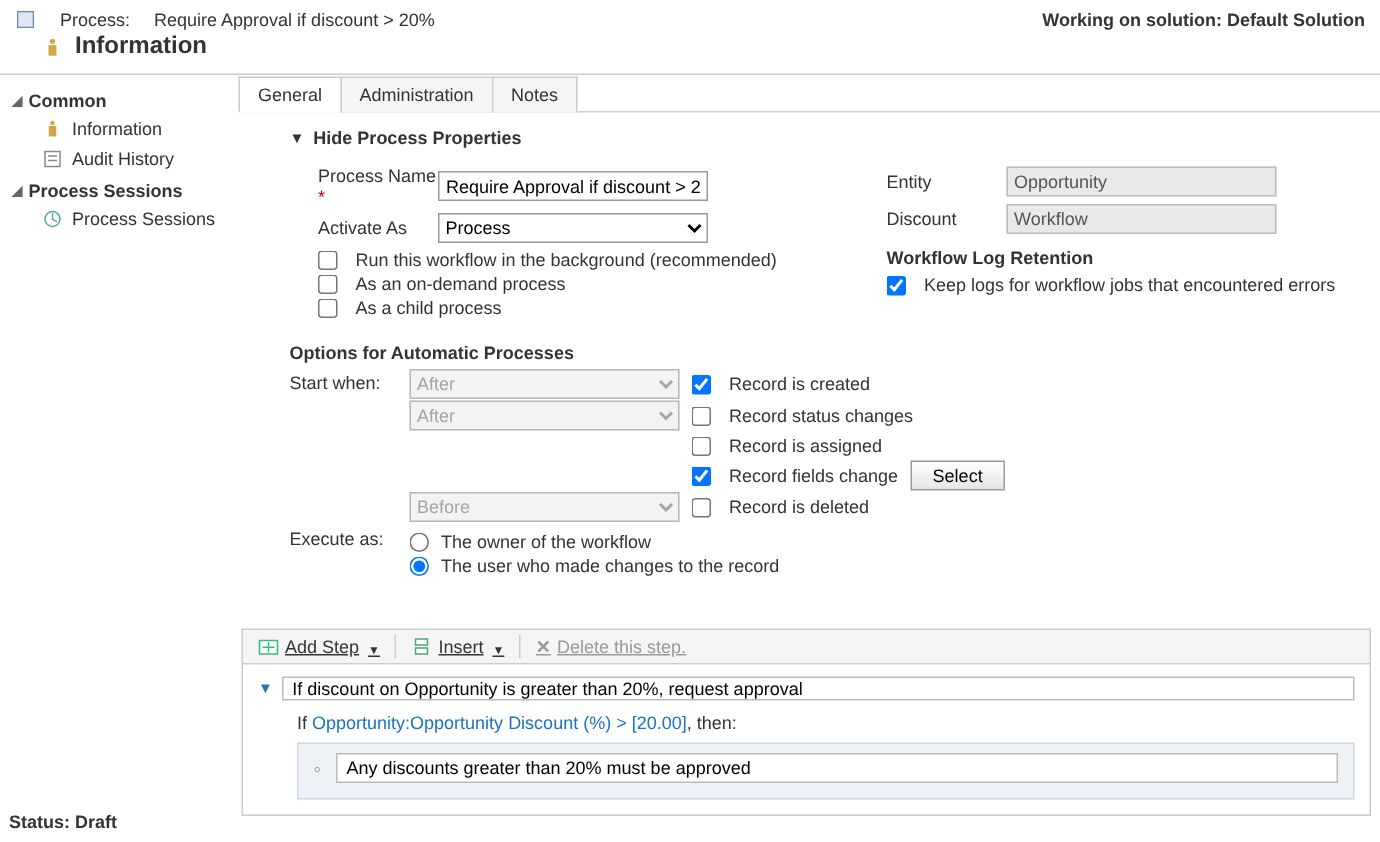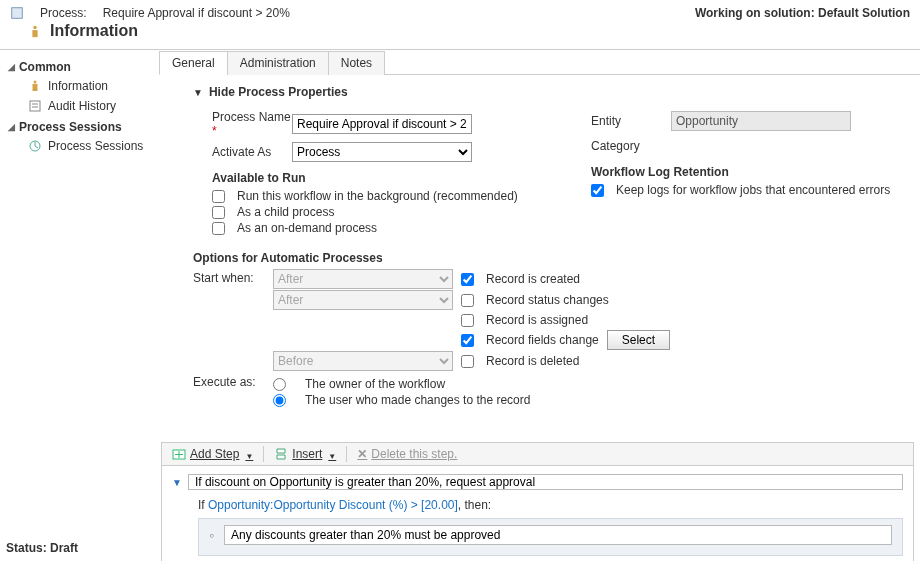--- a/index.html
+++ b/index.html
@@ -26,21 +26,21 @@
     .col { flex: 1; }
     .frow { display: flex; align-items: center; margin: 3px 0; min-height: 22px; }
     .flabel { width: 80px; font-size: 12px; flex-shrink: 0; }
     .req { color: #c00; }
     input.txt, .readonly { border: 1px solid #999; padding: 2px 4px; font-size: 12px; height: 20px; width: 180px; font-family: inherit; }
     .readonly { background: #e9e9e9; color: #555; border-color: #bbb; }
     select { border: 1px solid #999; font-size: 12px; height: 20px; width: 180px; font-family: inherit; background: #fff; }
     .section-title { font-weight: 600; font-size: 12px; margin: 8px 0 4px; }
     .chk-row { display: flex; align-items: center; gap: 12px; margin: 2px 0; font-size: 12px; }
     .chk-row input[type="checkbox"] { width: 13px; height: 13px; }
-    .rad-row { display: flex; align-items: center; gap: 19px; margin: 2px 0; font-size: 12px; }
+    .rad-row { display: flex; align-items: center; gap: 8px; margin: 2px 0; font-size: 12px; }
     .sw-right { display: flex; flex-direction: column; gap: 1px; }
     .sw-line { display: flex; align-items: center; gap: 8px; }
     .btn { border: 1px solid #999; background: linear-gradient(#fff,#e5e5e5); padding: 2px 14px; font-size: 12px; cursor: pointer; font-family: inherit; height: 20px; }
     .steps-toolbar { border: 1px solid #ccc; border-bottom: none; background: #f5f5f5; display: flex; align-items: center; padding: 3px 6px; gap: 6px; font-size: 12px; margin: 20px 6px 0 6px; }
     .tb-btn { display: flex; align-items: flex-end; gap: 4px; cursor: pointer; padding: 1px 4px; text-decoration: underline; }
     .tb-sep { width: 1px; height: 16px; background: #ccc; }
     .tb-dis { color: #999; }
     .step-area { border: 1px solid #ccc; margin: 0 6px 6px 6px; padding: 8px 10px 10px; background: #fff; }
     .step-row1 { display: flex; align-items: center; gap: 6px; }
     .step-desc { border: 1px solid #bbb; flex: 1; padding: 2px 6px; font-size: 12px; height: 16px; font-family: inherit; }
@@ -134,42 +134,42 @@
           <div class="frow">
             <span class="flabel"><span>Process Name</span> <span class="req">*</span></span>
             <input class="txt" value="Require Approval if discount &gt; 20%" style="">
           </div>
           <div class="frow">
             <span class="flabel">Activate As</span>
             <select>
               <option>Process</option>
             </select>
           </div>
-          <div class="section-title">Available to Run</div>
           <label class="chk-row">
               <input type="checkbox" style="">
               <span>Run this workflow in the background (recommended)</span>
             </label>
           <label class="chk-row">
               <input type="checkbox" style="">
+              <span>As an on-demand process</span>
+            </label>
+          <label class="chk-row">
+              <input type="checkbox" style="">
               <span>As a child process</span>
-            </label>
-          <label class="chk-row">
-              <input type="checkbox" style="">
-              <span>As an on-demand process</span>
             </label>
         </div>
 
         <div class="col">
           <div class="frow">
             <span class="flabel">Entity</span>
             <input class="readonly" readonly="" value="Opportunity" style="">
           </div>
           <div class="frow">
-            <span class="flabel">Category</span>
+            <span class="flabel">Discount</span>
+            <input class="readonly" readonly="" value="Workflow" style="">
           </div>
           <div class="section-title">Workflow Log Retention</div>
           <label class="chk-row">
               <input type="checkbox" checked="" style="">
               <span>Keep logs for workflow jobs that encountered errors</span>
             </label>
         </div>
       </div>
 
       <div class="section-title" style="margin-top:14px">Options for Automatic Processes</div>

